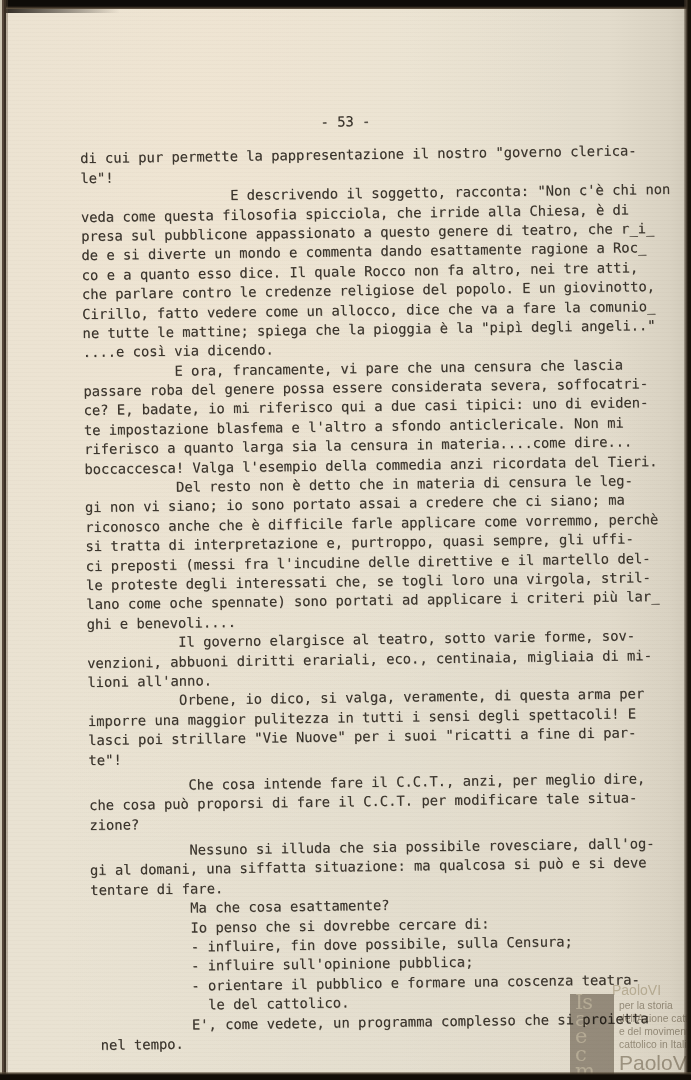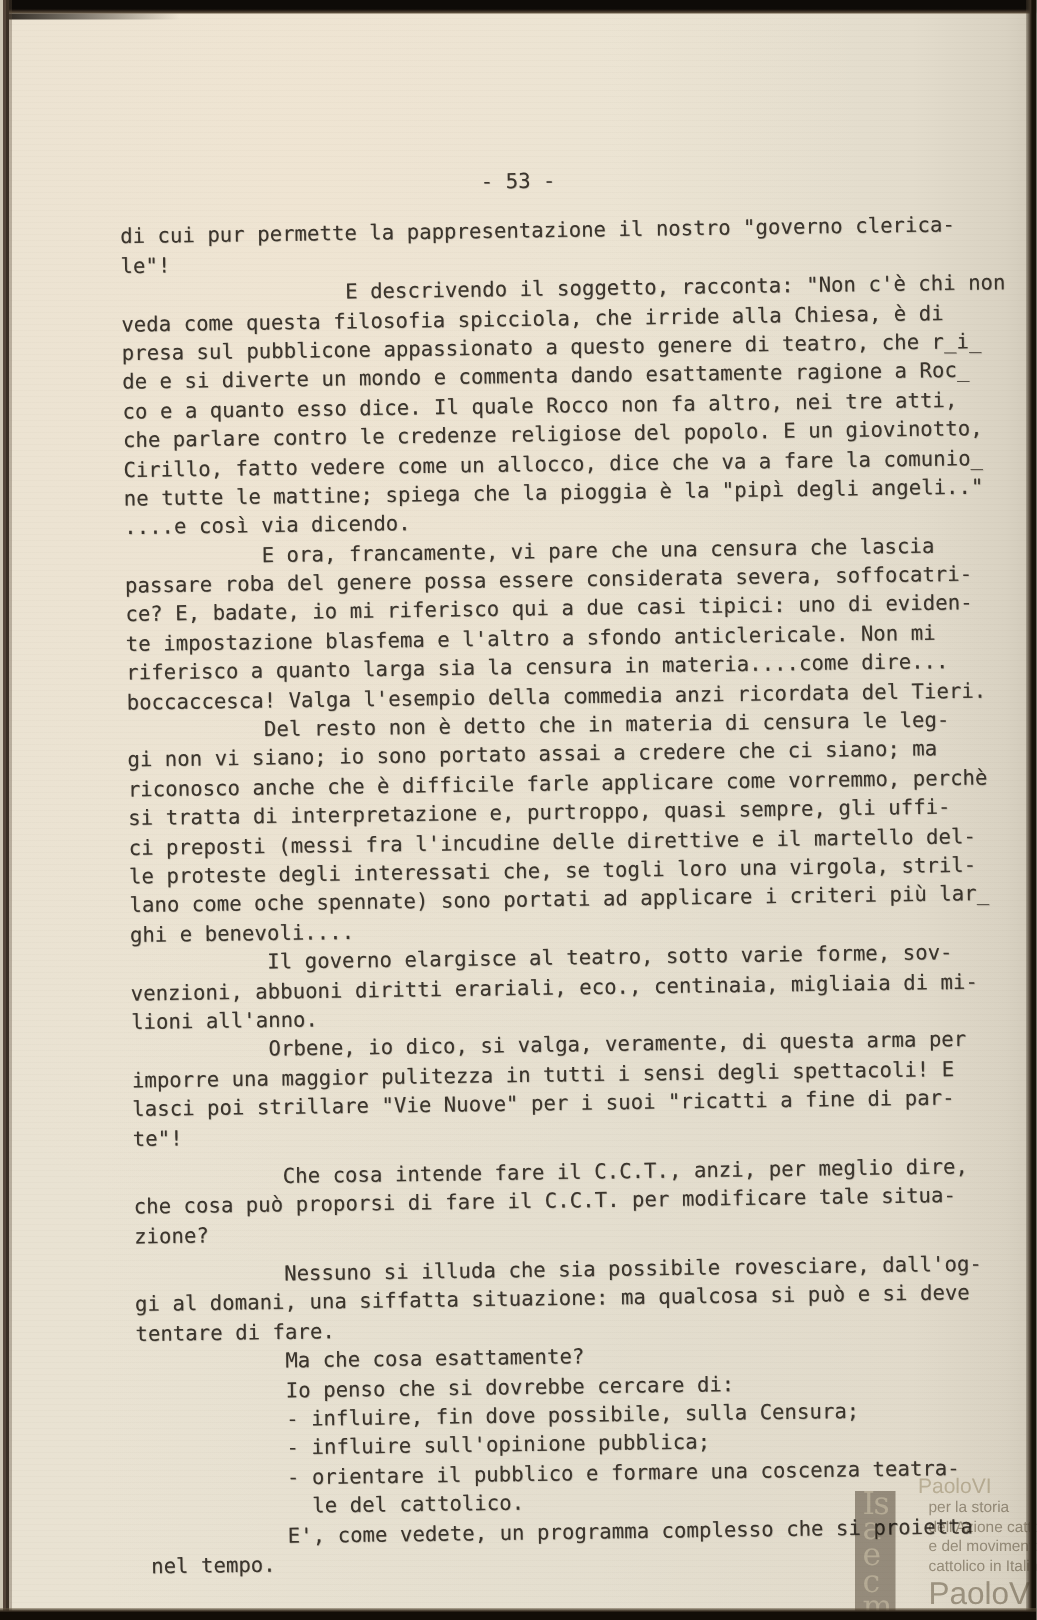--- a/index.html
+++ b/index.html
@@ -42,21 +42,21 @@
   .tline{white-space:pre;height:19.4px;}
 
   
   .watermark{position:absolute;left:568px;top:982px;width:123px;height:98px;
     mix-blend-mode:multiply;z-index:20;}
   .wm-istituto{
     position:absolute;left:44px;top:0px;
     font-family:"Liberation Sans",sans-serif;font-size:14px;color:#d3cdbd;
   }
   .wm-logo{
-    position:absolute;left:2px;top:12px;width:27px;height:86px;
+    position:absolute;left:2px;top:12px;width:44px;height:86px;
     background:#a8a29a;overflow:hidden;
   }
   .wm-letter{
     font-family:"DejaVu Serif",serif;font-size:21px;line-height:17.2px;
     color:#cdc7bb;text-align:left;padding-left:5px;letter-spacing:-1px;
   }
   .wm-lines{
     position:absolute;left:51px;top:17px;width:75px;
     font-family:"Liberation Sans",sans-serif;font-size:10.3px;line-height:13px;
     color:#aba59a;white-space:nowrap;

